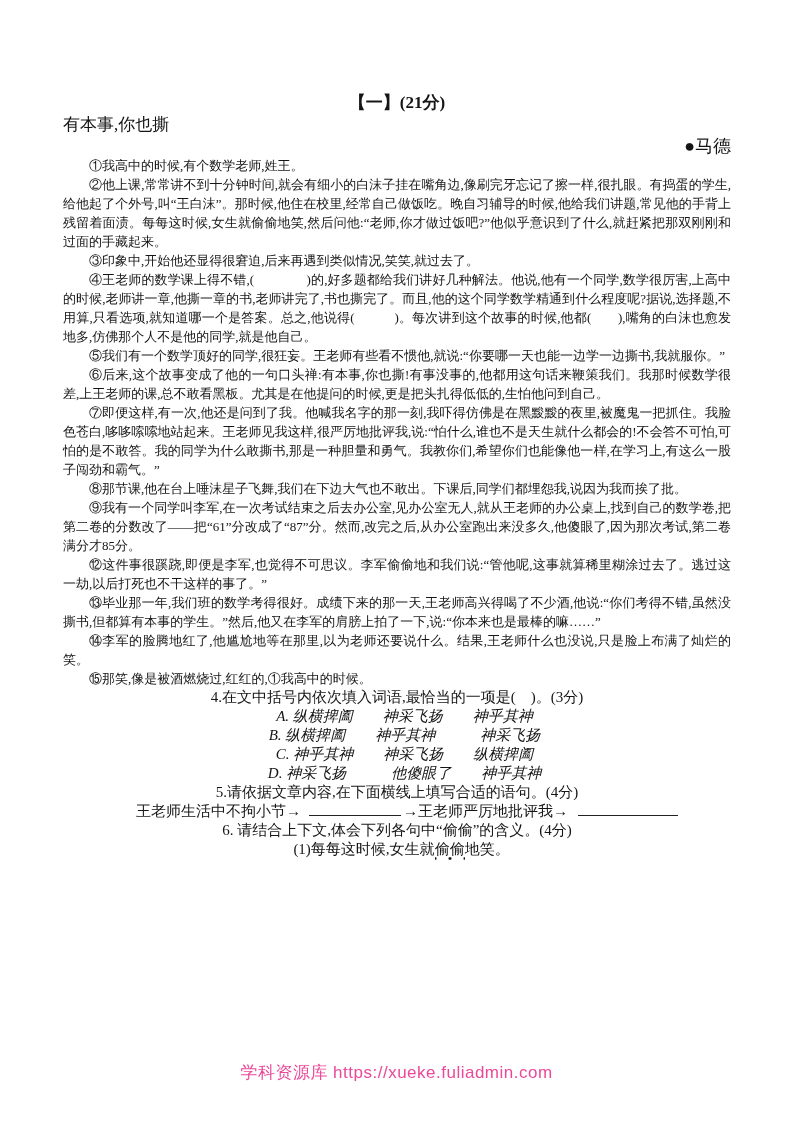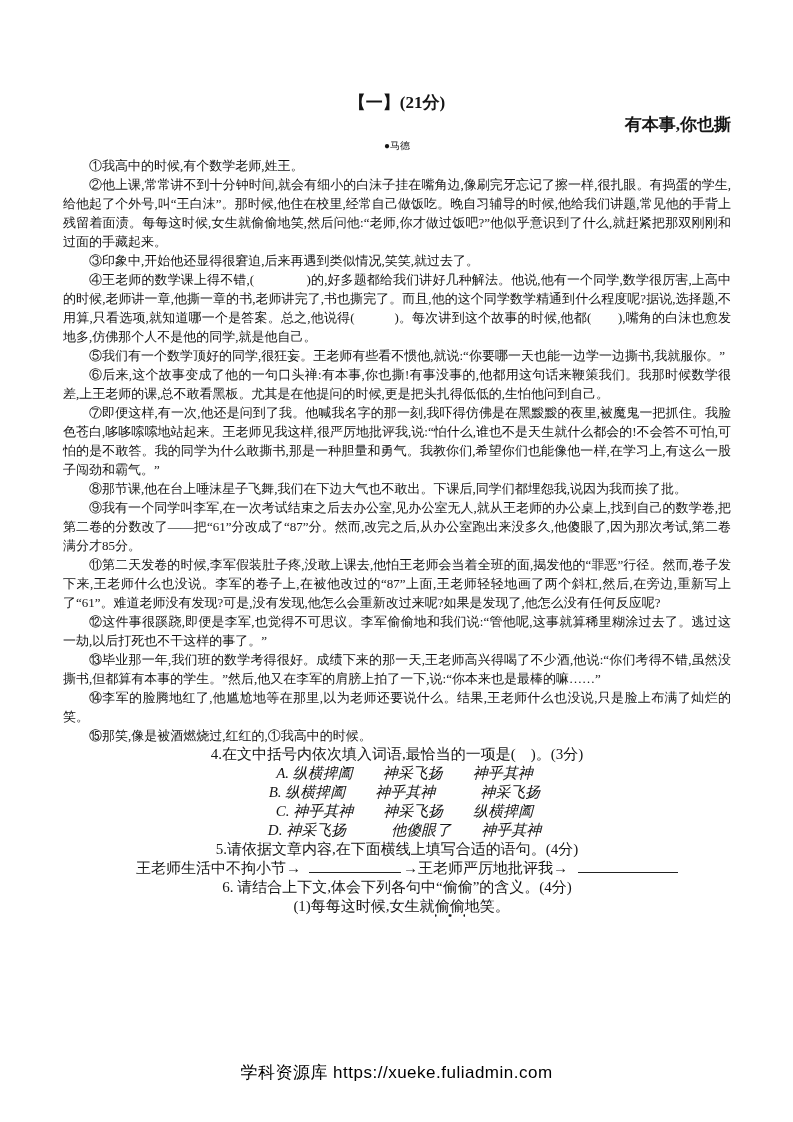--- a/index.html
+++ b/index.html
@@ -16,28 +16,28 @@
     left:63px; top:92px;
     width:668px;
   }
   .sec-head {
     text-align:center;
     font-weight:700;
     font-size:17px;
     line-height:22px;
   }
   .title {
-    text-align:right;
-    font-weight:700;
+    text-align:left;
+    font-weight:400;
     font-size:17px;
     line-height:22px;
   }
   .author {
-    text-align:center;
-    font-size:10px;
+    text-align:right;
+    font-size:18px;
     line-height:20px;
   }
   .article p {
     margin:0;
     font-size:13px;
     line-height:19px;
     text-align:justify;
     text-indent:2em;
   }
   .ul {
@@ -67,21 +67,21 @@
     background-repeat:repeat-x;
     background-position:center 100%;
     padding-bottom:4px;
   }
   .footer {
     position:absolute;
     left:0; right:0; top:1061px;
     text-align:center;
     font-family:"Liberation Sans","DejaVu Sans",sans-serif;
     font-size:17px;
-    color:#000000;
+    color:#ec4899;
     letter-spacing:0.5px;
   }
 </style>
 </head>
 <body>
 
 <div class="page">
   <div class="content">
 
     <div class="sec-head">【一】(21分)</div>
@@ -91,21 +91,20 @@
     <div class="article">
       <p><span>①我高中的时候,有个数学老师,姓王。</span></p>
       <p><span>②他上课,常常讲不到十分钟时间,就会有细小的白沫子挂在嘴角边,像刷完牙忘记了擦一样,很扎眼。有捣蛋的学生,给他起了个外号,叫“王白沫”。那时候,他住在校里,经常自己做饭吃。晚自习辅导的时候,他给我们讲题,常见他的手背上残留着面渍。每每这时候,女生就偷偷地笑,然后问他:“老师,你才做过饭吧?”</span><span class="ul">他似乎意识到了什么,就赶紧把那双刚刚和过面的手藏起来。</span></p>
       <p><span>③印象中,开始他还显得很窘迫,后来再遇到类似情况,笑笑,就过去了。</span></p>
       <p><span>④王老师的数学课上得不错,(　　　　)的,好多题都给我们讲好几种解法。他说,他有一个同学,数学很厉害,上高中的时候,老师讲一章,他撕一章的书,老师讲完了,书也撕完了。而且,他的这个同学数学精通到什么程度呢?据说,选择题,不用算,只看选项,就知道哪一个是答案。总之,他说得(　　　)。每次讲到这个故事的时候,他都(　　),嘴角的白沫也愈发地多,仿佛那个人不是他的同学,就是他自己。</span></p>
       <p><span>⑤我们有一个数学顶好的同学,很狂妄。王老师有些看不惯他,就说:“你要哪一天也能一边学一边撕书,我就服你。”</span></p>
       <p><span>⑥后来,这个故事变成了他的一句口头禅:有本事,你也撕!有事没事的,他都用这句话来鞭策我们。我那时候数学很差,上王老师的课,总不敢看黑板。尤其是在他提问的时候,更是把头扎得低低的,生怕他问到自己。</span></p>
       <p><span>⑦即便这样,有一次,他还是问到了我。</span><span class="ul">他喊我名字的那一刻,我吓得仿佛是在黑黢黢的夜里,被魔鬼一把抓住。</span><span>我脸色苍白,哆哆嗦嗦地站起来。王老师见我这样,很严厉地批评我,说:“怕什么,谁也不是天生就什么都会的!不会答不可怕,可怕的是不敢答。我的同学为什么敢撕书,那是一种胆量和勇气。我教你们,希望你们也能像他一样,在学习上,有这么一股子闯劲和霸气。”</span></p>
       <p><span>⑧那节课,他在台上唾沫星子飞舞,我们在下边大气也不敢出。下课后,同学们都埋怨我,说因为我而挨了批。</span></p>
       <p><span>⑨我有一个同学叫李军,在一次考试结束之后去办公室,见办公室无人,就从王老师的办公桌上,找到自己的数学卷,把第二卷的分数改了——把“61”分改成了“87”分。然而,改完之后,从办公室跑出来没多久,他傻眼了,因为那次考试,第二卷满分才85分。</span></p>
-      <p><span>⑪第二天发卷的时候,李军假装肚子疼,没敢上课去,他怕王老师会当着全班的面,揭发他的“罪恶”行径。然而,卷子发下来,王老师什么也没说。李军的卷子上,在被他改过的“87”上面,王老师轻轻地画了两个斜杠,然后,在旁边,重新写上了“61”。难道老师没有发现?可是,没有发现,他怎么会重新改过来呢?如果是发现了,他怎么没有任何反应呢?</span></p>
       <p><span>⑫这件事很蹊跷,即便是李军,也觉得不可思议。李军偷偷地和我们说:“管他呢,这事就算稀里糊涂过去了。逃过这一劫,以后打死也不干这样的事了。”</span></p>
       <p><span>⑬毕业那一年,我们班的数学考得很好。成绩下来的那一天,王老师高兴得喝了不少酒,他说:“你们考得不错,虽然没撕书,但都算有本事的学生。”然后,他又在李军的肩膀上拍了一下,说:“你本来也是最棒的嘛……”</span></p>
       <p><span>⑭李军的脸腾地红了,他尴尬地等在那里,以为老师还要说什么。结果,王老师什么也没说,只是脸上布满了灿烂的笑。</span></p>
       <p><span>⑮那笑,像是被酒燃烧过,红红的,①我高中的时候。</span></p>
     </div>
 
     <div class="questions">
       <p>4.在文中括号内依次填入词语,最恰当的一项是(　)。(3分)</p>
       <p class="opt">A. 纵横捭阖　　神采飞扬　　神乎其神</p>
       <p class="opt">B. 纵横捭阖　　神乎其神　　　神采飞扬</p>

